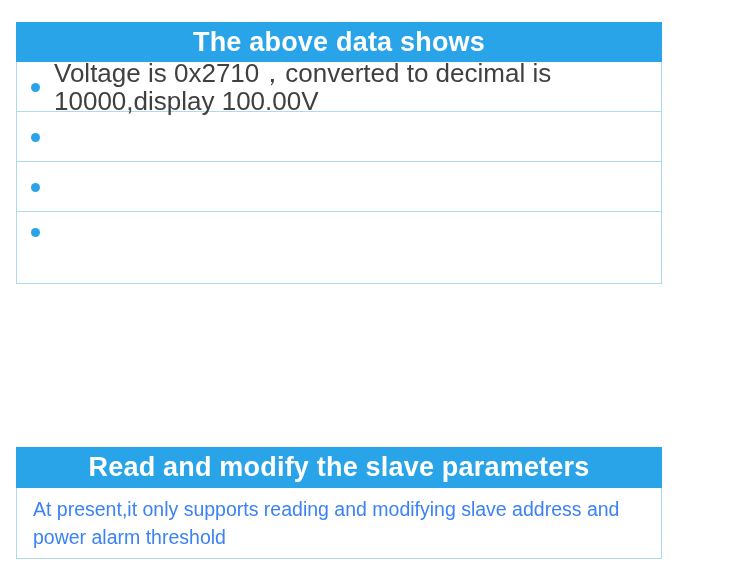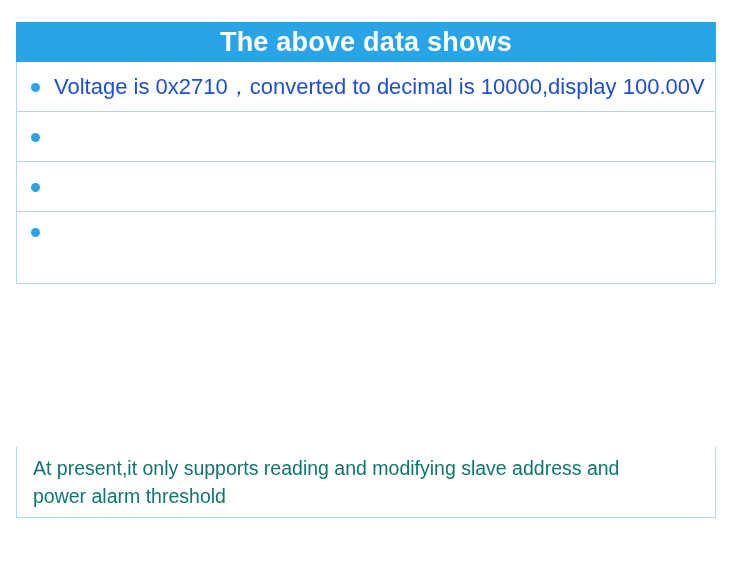--- a/index.html
+++ b/index.html
@@ -17,21 +17,21 @@
     width: 750px;
     height: 570px;
     background: #ffffff;
     overflow: hidden;
   }
 
   
   .section {
     position: absolute;
     left: 16px;
-    width: 700px;
+    width: 646px;
   }
 
   .section-header {
     background: #2aa4e8;
     color: #ffffff;
     font-size: 27px;
     font-weight: bold;
     text-align: center;
     letter-spacing: 0.2px;
     line-height: 1;
@@ -71,43 +71,43 @@
     margin-right: 14px;
     margin-top: 1px;
   }
   .list-row.two-line .bullet,
   .list-row.two-line-last .bullet {
     align-self: flex-start;
     margin-top: 16px;
   }
 
   .row-text {
-    color: #1d4ed8;
-    font-size: 22px;
+    color: #404040;
+    font-size: 26px;
     line-height: 28px;
     font-weight: normal;
     white-space: pre-line;
   }
 
   
   #section-slave-params { top: 447px; }
   #section-slave-params .section-header { height: 41px; }
 
   .note-box {
     border: 1px solid #aed9ef;
     border-top: none;
     background: #ffffff;
     height: 71px;
     display: flex;
     align-items: center;
     padding: 0 10px 0 16px;
   }
 
   .note-text {
-    color: #0f766e;
+    color: #3b82f6;
     font-size: 19.5px;
     line-height: 28px;
     white-space: pre-line;
   }
 </style>
 </head>
 <body>
 
 <div class="page">
 
@@ -134,20 +134,21 @@
 
       <div class="list-row two-line-last">
         <span class="bullet"></span>
       </div>
 
     </div>
   </div>
 
   <div class="section" id="section-slave-params">
 
+    <div class="section-header">Read and modify the slave parameters</div>
 
     <div class="note-box">
       <span class="note-text">At present,it only supports reading and modifying slave address and
  power alarm threshold</span>
     </div>
   </div>
 
 </div>
 
 </body></html>

